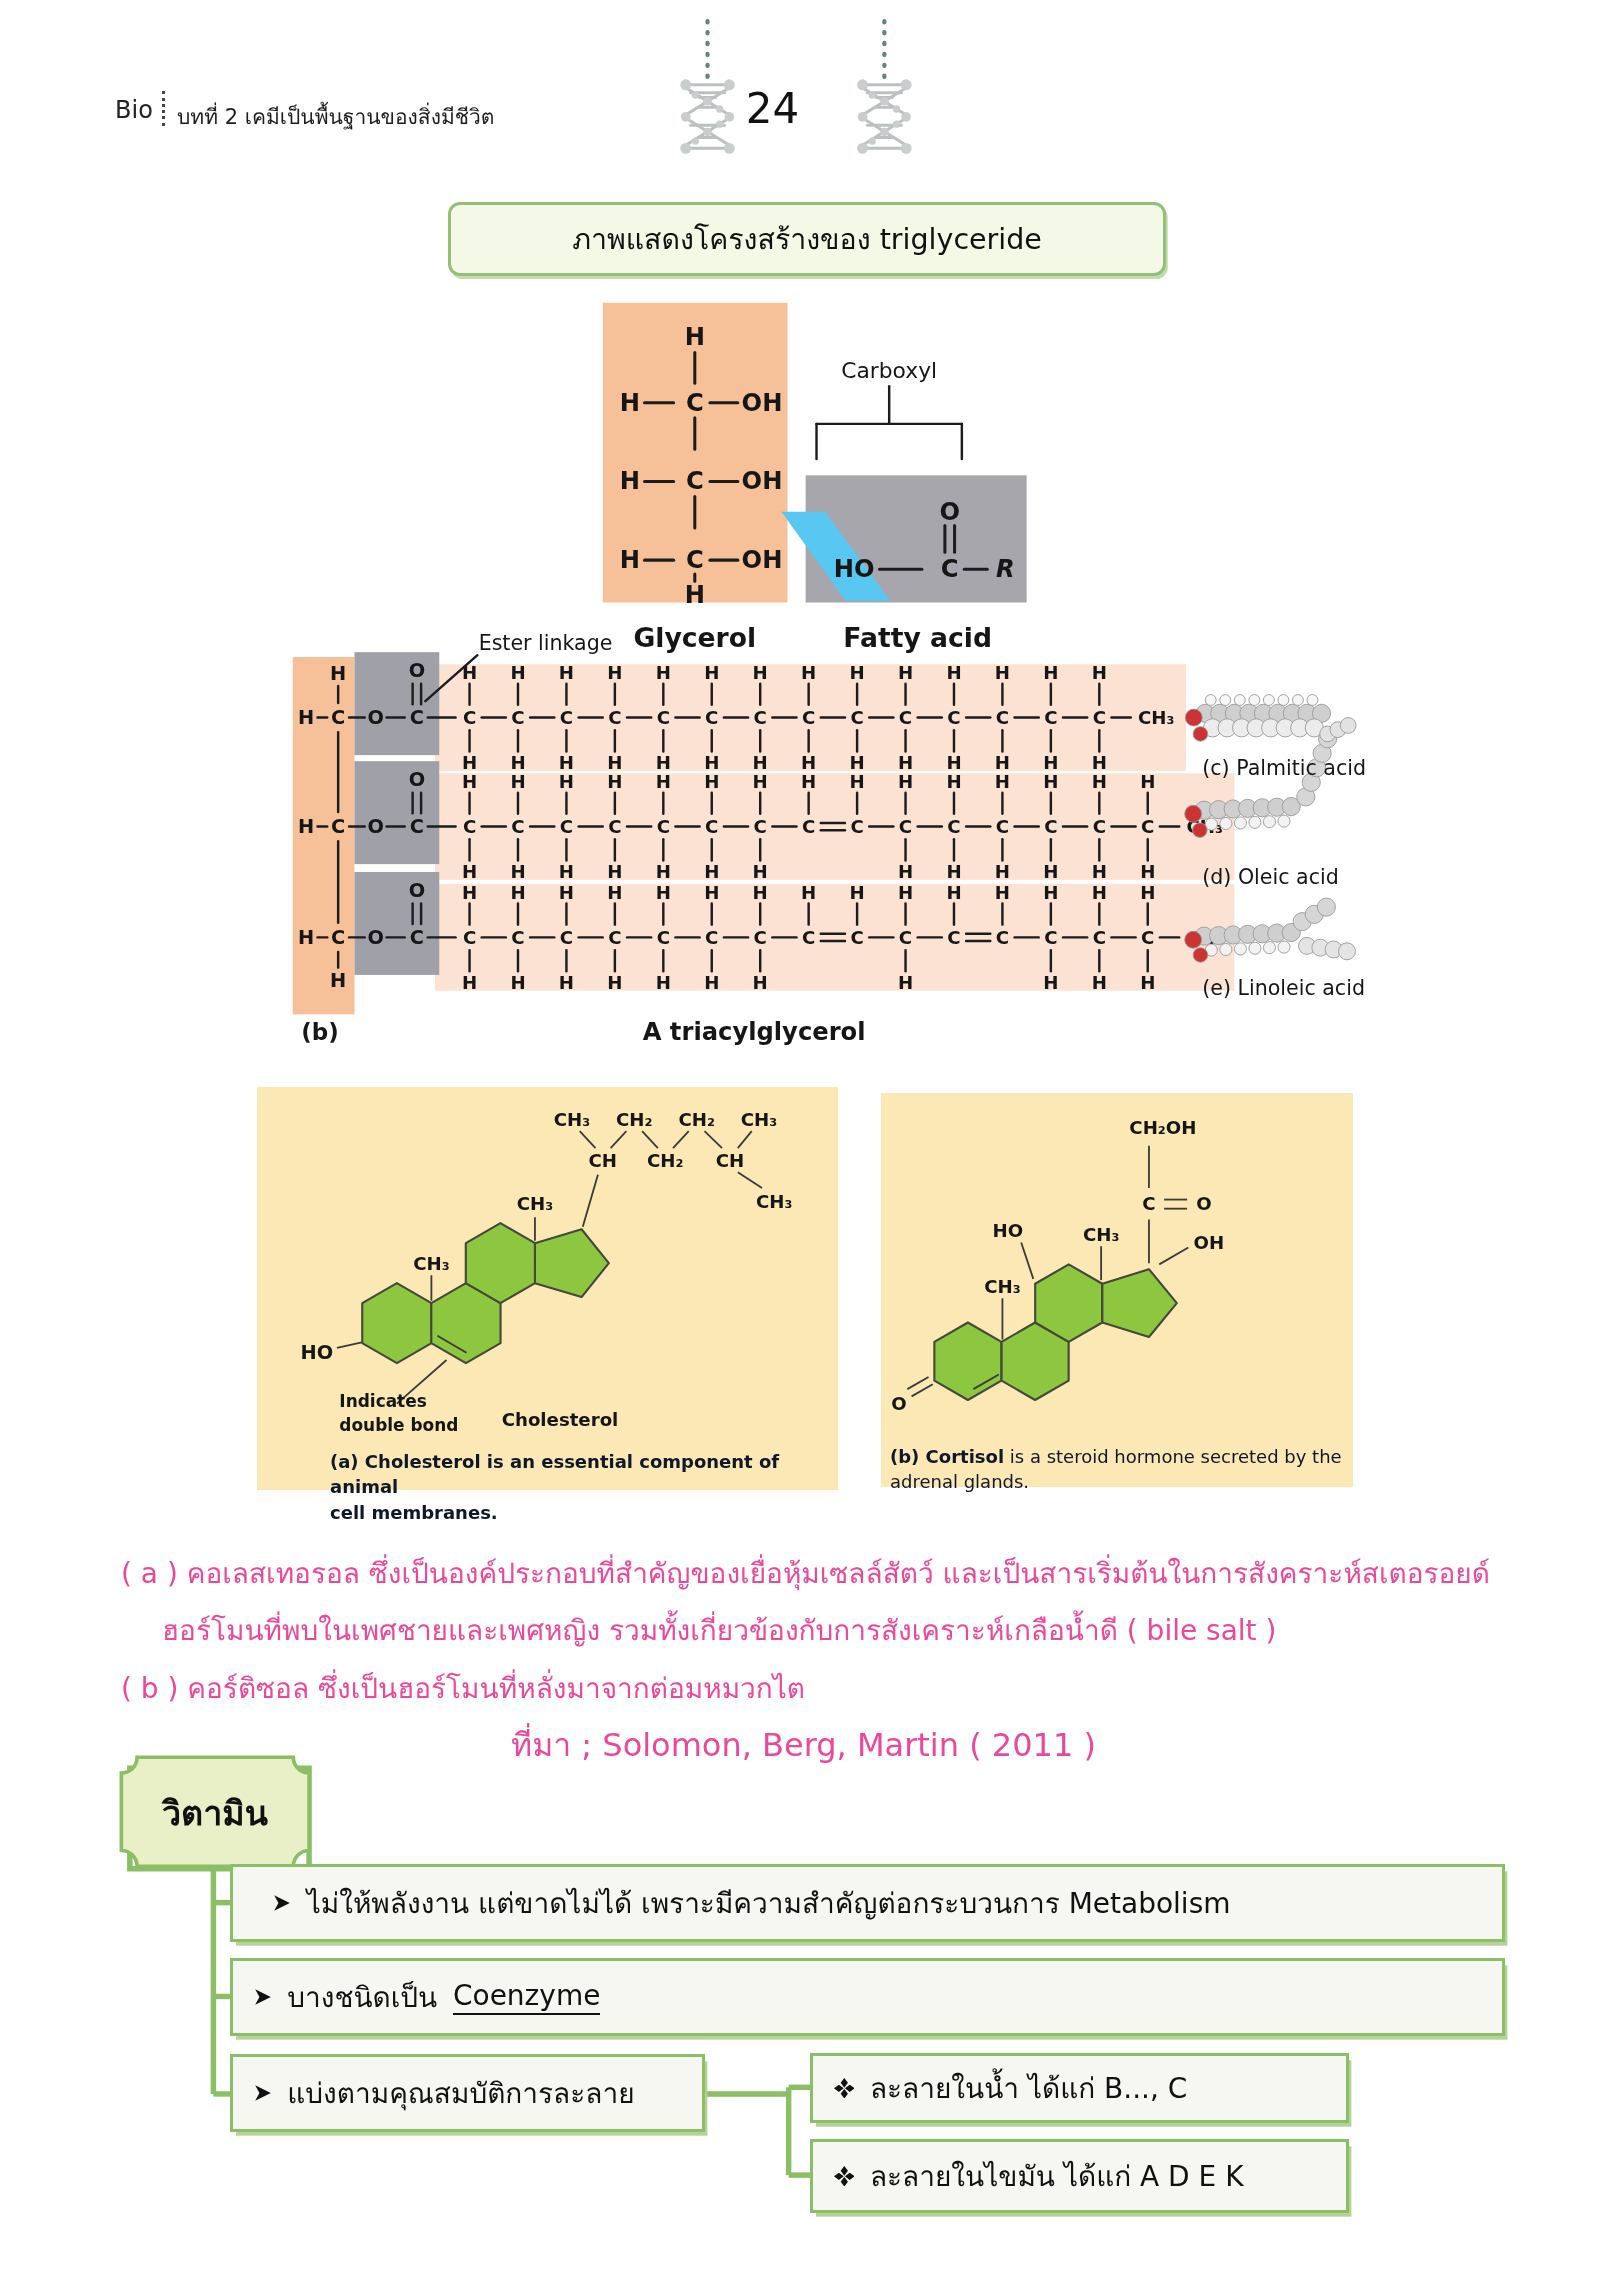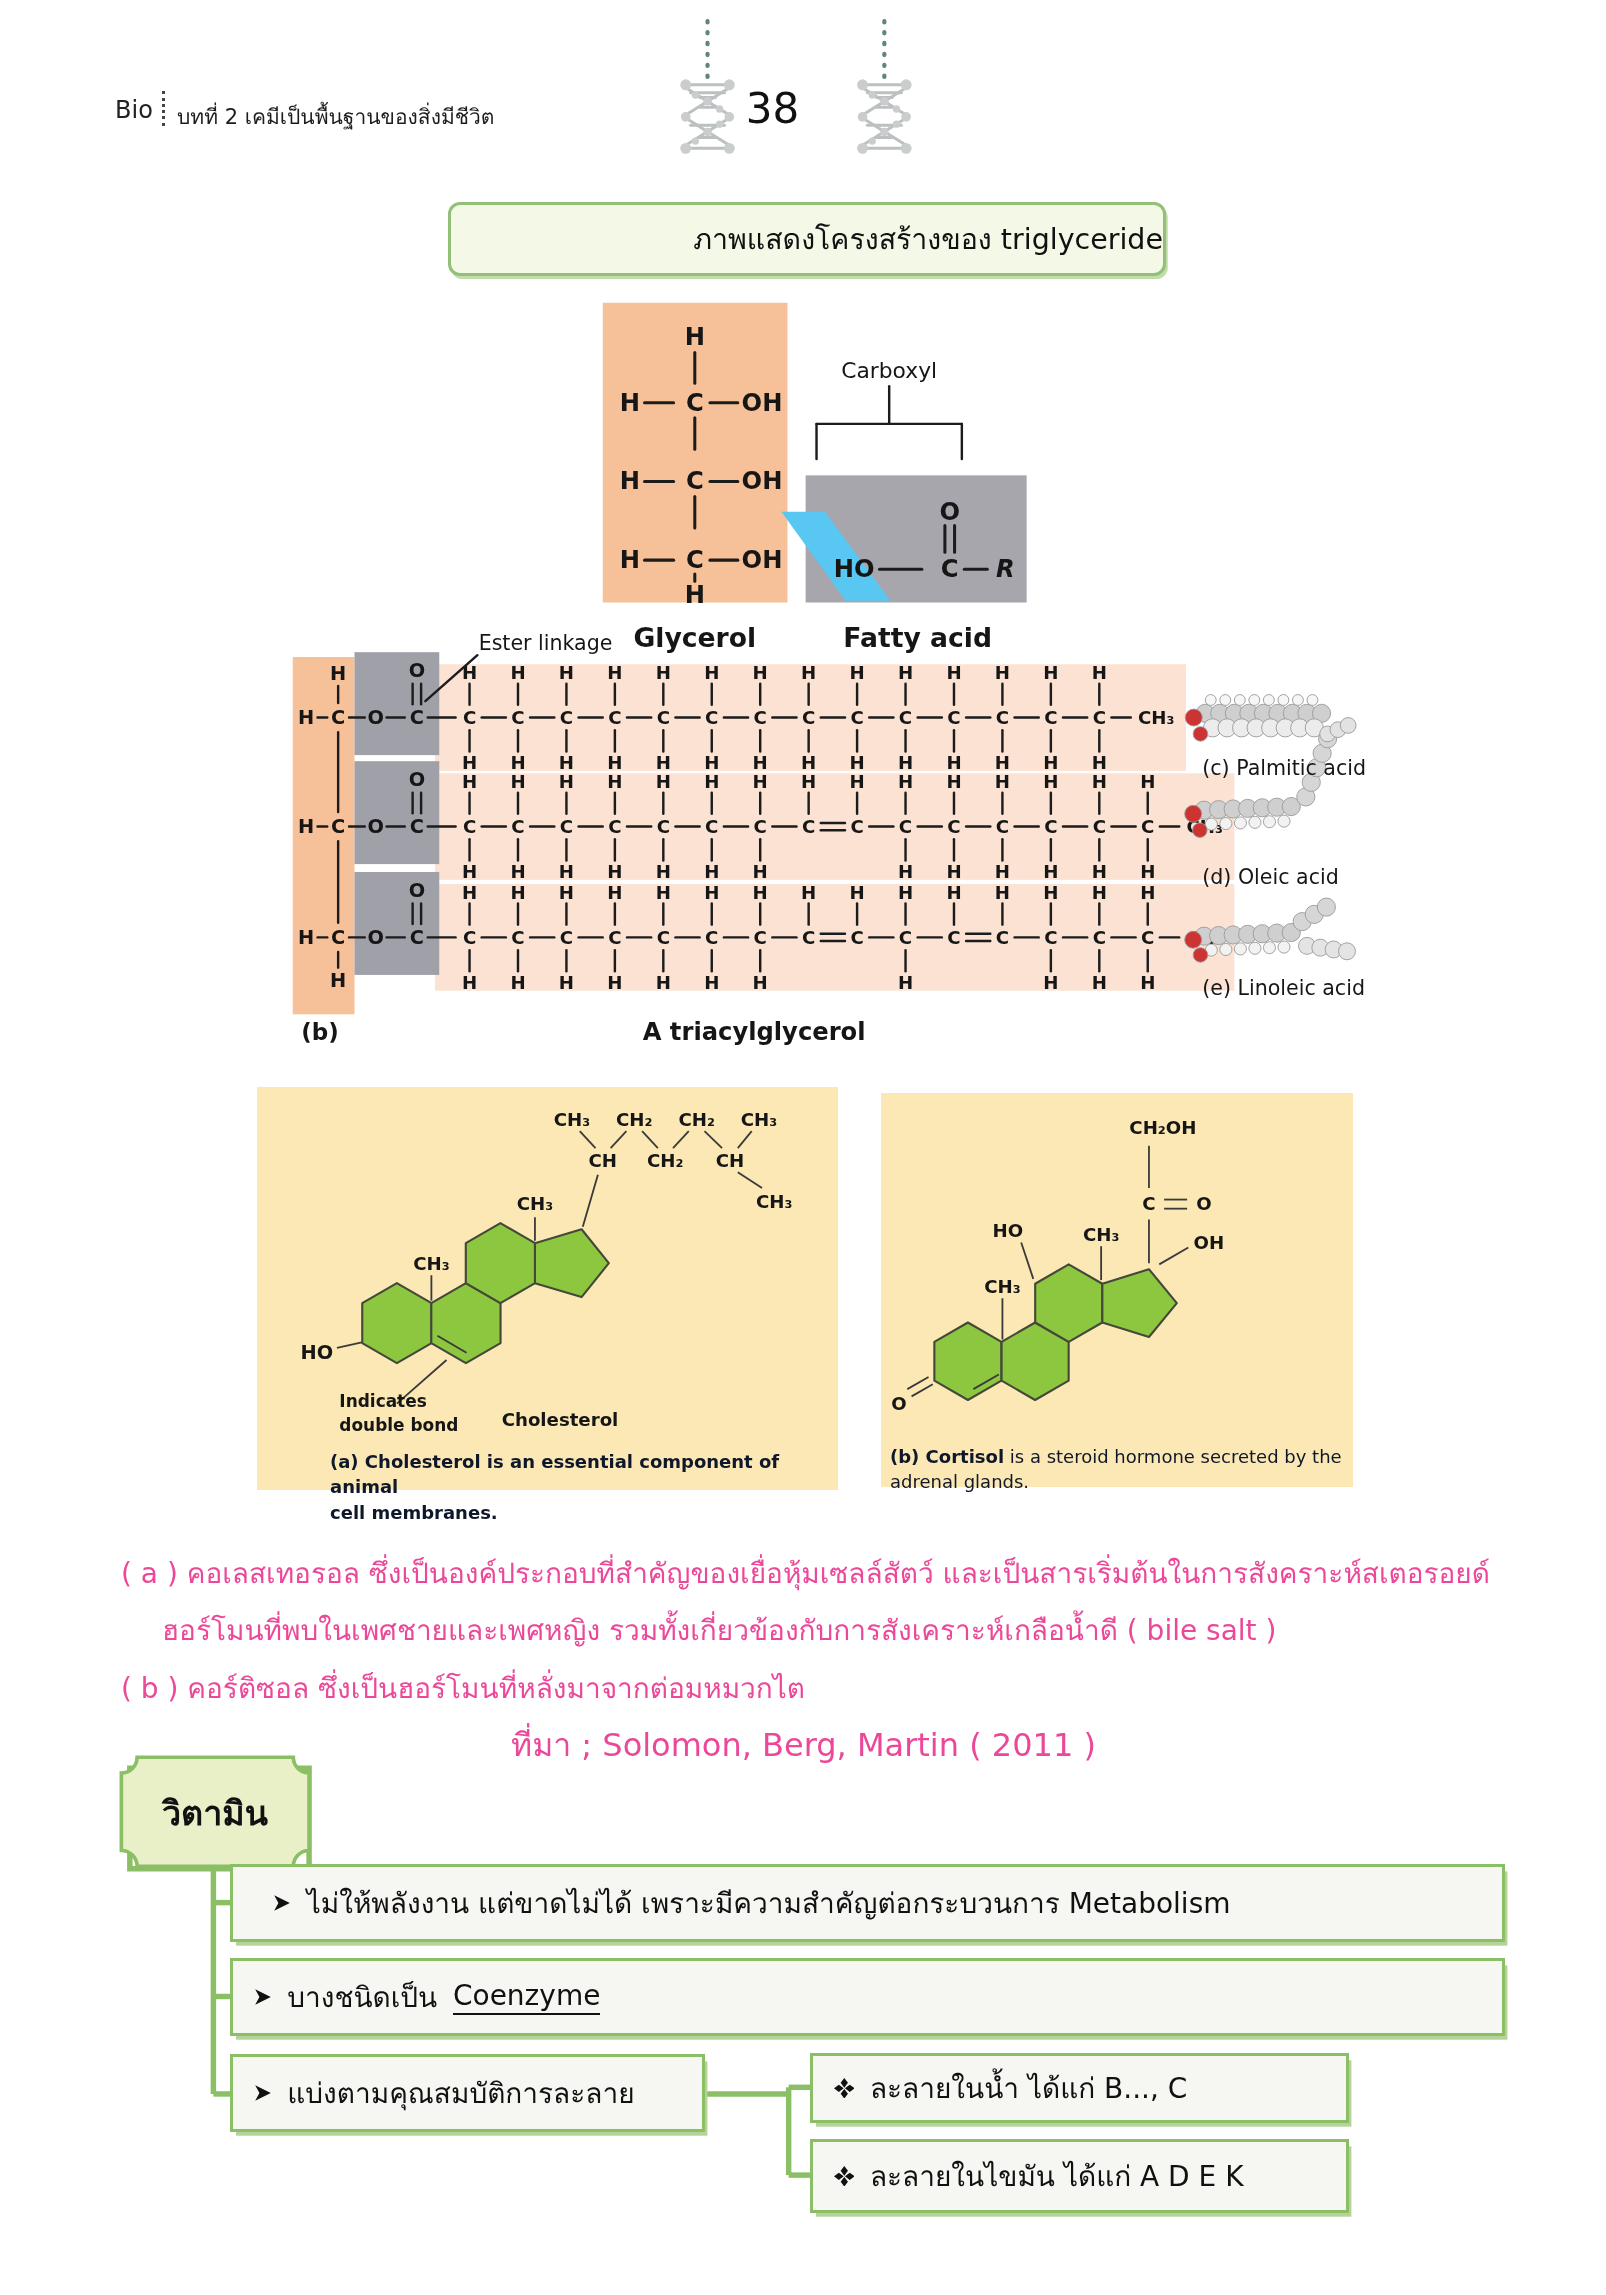--- a/index.html
+++ b/index.html
@@ -11,21 +11,21 @@
   .abs{position:absolute;}
   
   .brand{left:115px;top:96px;font-size:24px;color:#222;font-weight:500;}
   .brand-sep{left:162px;top:91px;height:35px;border-left:3px dotted #444;width:0;}
   .chapter{left:177px;top:100px;font-size:21px;color:#1d1d1d;}
   .pagenum{left:736px;top:84px;width:73px;text-align:center;font-size:42px;font-weight:400;color:#111;}
   
   .title-box{
     left:448px;top:202px;width:712px;height:68px;background:#f4f8e6;
     border:3.6px solid #92c077;border-radius:12px;box-shadow:2.4px 3.6px 0 -0.6px #c3dcab;
-    display:flex;align-items:center;justify-content:flex-end;font-size:28.5px;color:#111;
+    display:flex;align-items:center;justify-content:center;font-size:28.5px;color:#111;
   }
   
   .ybox{background:#fbe8b4;}
   .ybox-a{left:257px;top:1087px;width:581px;height:403px;}
   .ybox-b{left:881px;top:1093px;width:472px;height:394px;}
   .ycap{font-size:18px;line-height:25.4px;color:#0f172a;}
   .ycap-a{left:330px;top:1449px;width:497px;font-weight:700;}
   .ycap-b{left:890px;top:1444px;width:454px;}
   
   .desc{font-size:28px;color:#ec4899;}
@@ -619,21 +619,21 @@
     <path class="fc-line" d="M1165,3458 H1302"></path>
     <path class="fc-line" d="M1302,3447 V3592"></path>
     <path class="fc-line" d="M1302,3447 H1339"></path>
     <path class="fc-line" d="M1302,3592 H1339"></path>
   </g>
 </svg>
 
 <div class="abs brand">Bio</div>
 <div class="abs brand-sep"></div>
 <div class="abs chapter">บทที่ 2 เคมีเป็นพื้นฐานของสิ่งมีชีวิต</div>
-<div class="abs pagenum">38</div>
+<div class="abs pagenum">24</div>
 
 <div class="abs title-box">
   <span>ภาพแสดงโครงสร้างของ triglyceride</span>
 </div>
 
 <div class="abs ycap ycap-a">
   <div>(a) Cholesterol is an essential component of animal</div>
   <div>cell membranes.</div>
 </div>
 <div class="abs ycap ycap-b">

